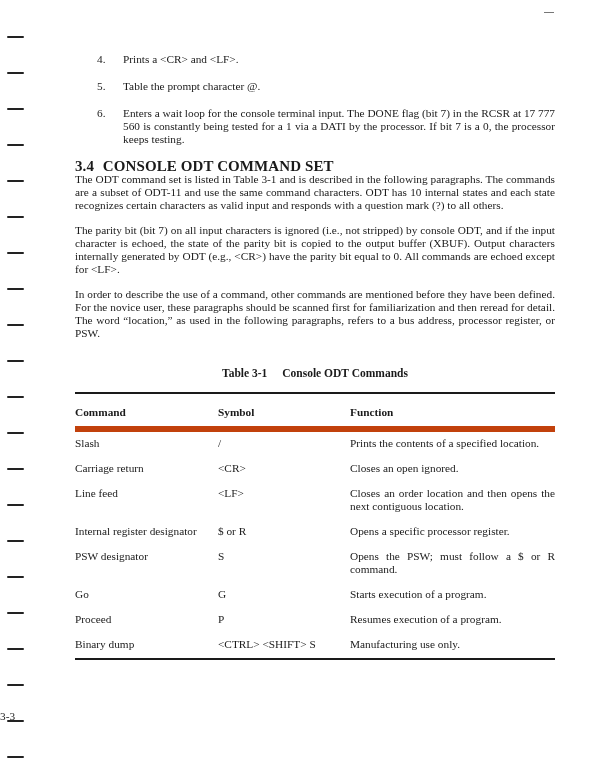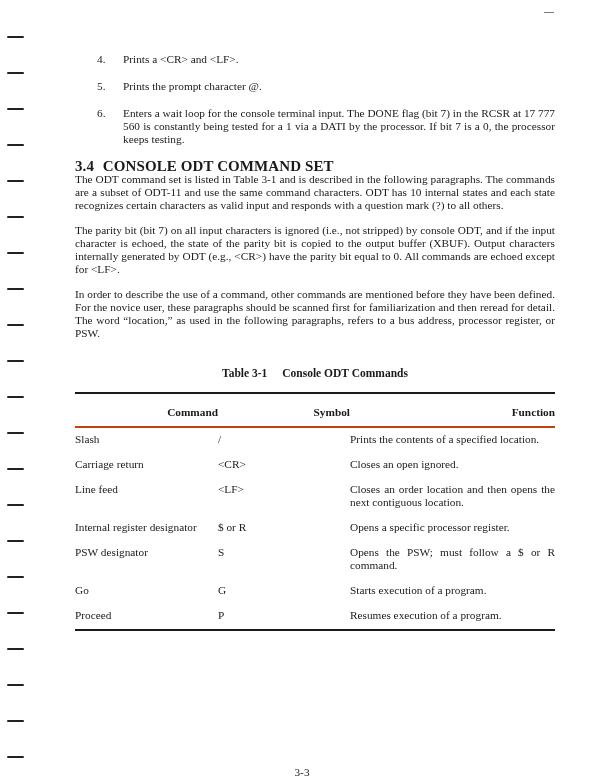--- a/index.html
+++ b/index.html
@@ -89,43 +89,43 @@
       background: #1a1a1a;
       margin-top: 12px;
     }
     table.cmd-table {
       width: 480px;
       border-collapse: collapse;
       font-size: 11.3px;
       line-height: 13px;
     }
     table.cmd-table th {
-      text-align: right;
+      text-align: left;
       font-weight: bold;
       padding: 12px 0 7px 0;
-      border-bottom: 2px solid #c2410c;
+      border-bottom: 6px solid #c2410c;
     }
     table.cmd-table td {
       vertical-align: top;
       padding: 5px 0 7px 0;
     }
     .col-cmd { width: 143px; }
     .col-sym { width: 132px; }
     .col-fn { width: 205px; text-align: justify; }
     .rule-bottom {
       height: 2px;
       background: #1a1a1a;
       margin-top: 0px;
     }
     .page-number {
       position: absolute;
       left: 0;
       width: 604px;
-      top: 766px;
-      text-align: center;
+      top: 710px;
+      text-align: left;
       font-size: 11.3px;
     }
   </style>
 </head>
 <body>
 
 <div class="page">
 
   <div class="binder-marks" id="binder-marks">
       <div class="binder-mark" style="top: 36px;"></div>
@@ -153,21 +153,21 @@
   <div class="corner-mark"></div>
 
   <div class="content">
 
     <div class="list-item li-4">
       <span class="list-num">4.</span>
       <span>Prints a &lt;CR&gt; and &lt;LF&gt;.</span>
     </div>
     <div class="list-item li-5">
       <span class="list-num">5.</span>
-      <span>Prints the prompt character @.</span>
+      <span>Table the prompt character @.</span>
     </div>
     <div class="list-item li-6">
       <span class="list-num">6.</span>
       <span>Enters a wait loop for the console terminal input. The DONE flag (bit 7) in the RCSR at 17 777 560 is constantly being tested for a 1 via a DATI by the processor. If bit 7 is a 0, the processor keeps testing.</span>
     </div>
 
     <div class="section-heading">
       <span class="num">3.4</span>
       <span>CONSOLE ODT COMMAND SET</span>
     </div>
@@ -220,20 +220,25 @@
         <tr>
           <td class="col-cmd">Go</td>
           <td class="col-sym">G</td>
           <td class="col-fn">Starts execution of a program.</td>
         </tr>
         <tr>
           <td class="col-cmd">Proceed</td>
           <td class="col-sym">P</td>
           <td class="col-fn">Resumes execution of a program.</td>
         </tr>
+        <tr>
+          <td class="col-cmd">Binary dump</td>
+          <td class="col-sym">&lt;CTRL&gt; &lt;SHIFT&gt; S</td>
+          <td class="col-fn">Manufacturing use only.</td>
+        </tr>
       </tbody>
     </table>
 
     <div class="rule-bottom"></div>
   </div>
 
   <div class="page-number">3-3</div>
 </div>
 
 </body></html>

